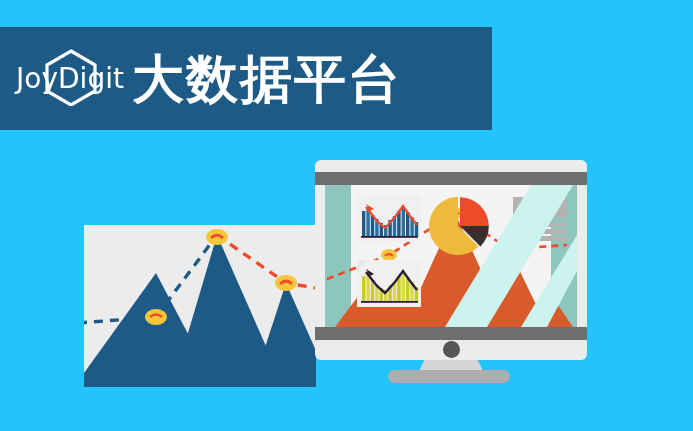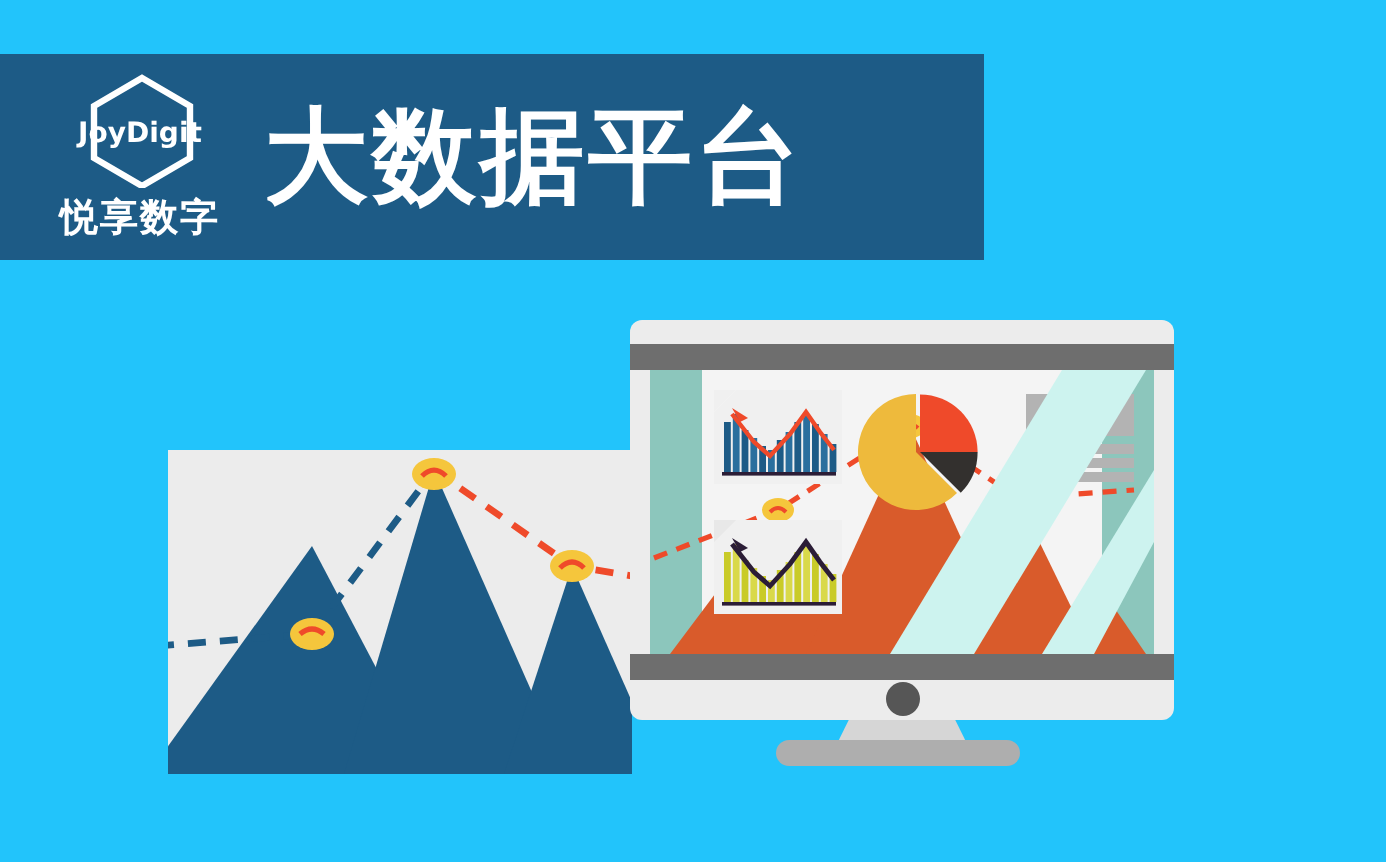--- a/index.html
+++ b/index.html
@@ -19,21 +19,21 @@
     display:flex;align-items:center;
   }
   .logo{
     position:relative;width:120px;height:96px;margin-left:10px;
     display:flex;flex-direction:column;align-items:center;justify-content:center;
     flex:0 0 auto;
   }
   .hexwrap{position:relative;width:120px;height:58px;display:flex;align-items:center;justify-content:center;}
   .hexsvg{position:absolute;left:32px;top:-2px;}
   .logo-word{
-    position:relative;z-index:2;color:#ffffff;font-size:14px;font-weight:bold;
+    position:relative;z-index:2;color:#ffffff;font-size:28px;font-weight:normal;
     letter-spacing:0px;line-height:1;white-space:nowrap;
     font-family:"DejaVu Sans","Liberation Sans",sans-serif;
   }
   .logo-sub{
     color:#ffffff;font-size:19px;font-weight:bold;letter-spacing:1px;
     line-height:1;margin-top:4px;white-space:nowrap;
   }
   .banner-title{
     color:#ffffff;font-size:52px;font-weight:bold;letter-spacing:2px;
     margin-left:2px;line-height:1;white-space:nowrap;
@@ -85,21 +85,20 @@
 
   <div class="banner">
 
     <div class="logo">
       <div class="hexwrap">
         <svg class="hexsvg" width="58" height="58" viewBox="0 0 58 58">
           <polygon points="29,3 53,17 53,43 29,57 5,43 5,17" fill="none" stroke="#ffffff" stroke-width="3.2"></polygon>
         </svg>
         <span class="logo-word">JoyDigit</span>
       </div>
-      <span class="logo-sub">悦享数字</span>
     </div>
 
     <div class="banner-title">大数据平台</div>
   </div>
 
   <div class="left-panel">
     <svg class="lp-svg" width="232" height="162" viewBox="0 0 232 162">
 
       <polygon points="-10,162 72,48 132,162" fill="#1d5b86"></polygon>
       <polygon points="88,162 133,10 200,162" fill="#1d5b86"></polygon>

